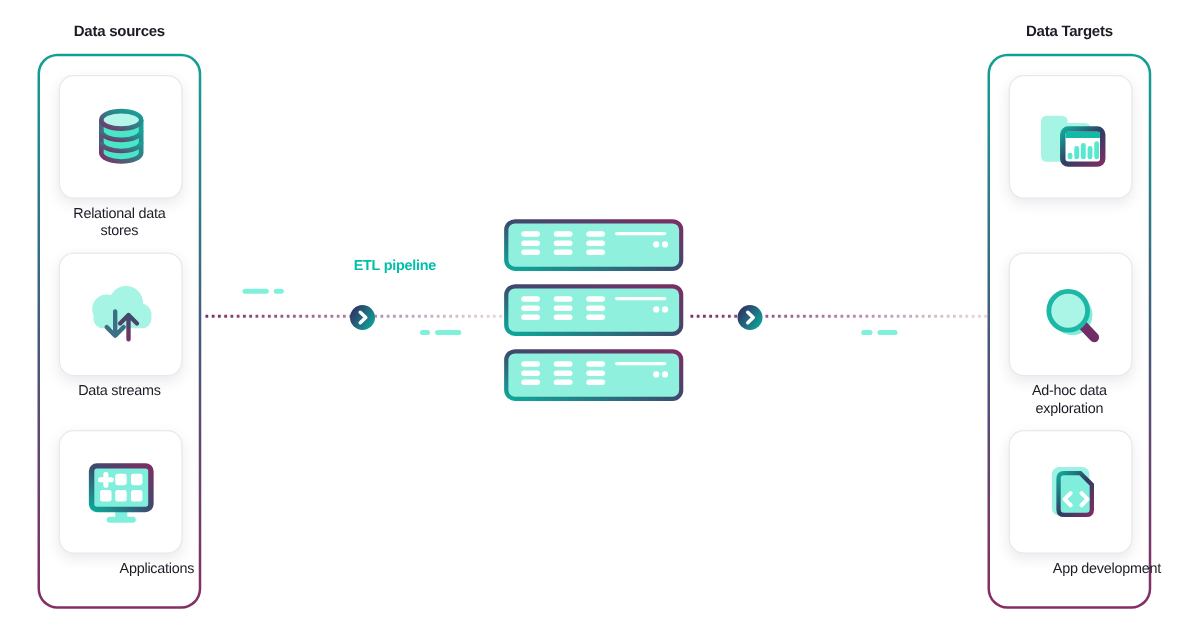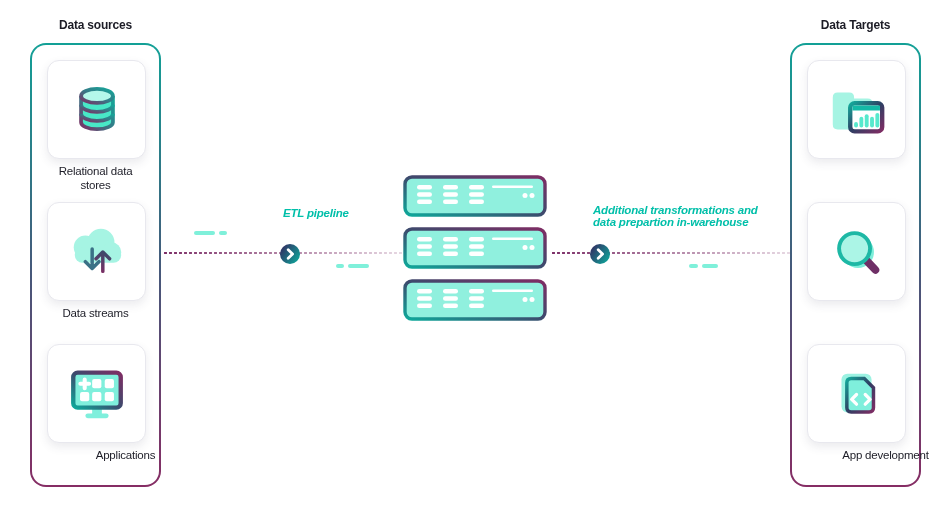--- a/index.html
+++ b/index.html
@@ -53,21 +53,21 @@
   }
   .dotline-left{left:163px;}
   .dotline-right{left:551px;}
 
   .flow-arrow{position:absolute;top:243px;width:22px;height:22px;}
   .flow-arrow-left{left:279px;}
   .flow-arrow-right{left:589px;}
 
   .flow-label{
     position:absolute;color:#00bfa9;font-size:11.5px;font-weight:600;
-    line-height:1.08;white-space:pre-line;letter-spacing:-0.2px;font-style:italic;
+    line-height:1.08;white-space:pre-line;letter-spacing:-0.2px;
   }
   .flow-label-etl{left:283px;top:207px;}
   .flow-label-prep{left:593px;top:204px;}
 
   .dash{position:absolute;height:4px;border-radius:2px;background:#7ff0da;}
   .dash-1{left:194px;top:231px;width:21px;}
   .dash-2{left:219px;top:231px;width:8px;}
   .dash-3{left:336px;top:264px;width:8px;}
   .dash-4{left:348px;top:264px;width:21px;}
   .dash-5{left:689px;top:264px;width:9px;}
@@ -227,22 +227,20 @@
     </svg>
   </div>
   <div class="flow-arrow flow-arrow-right">
     <svg width="22" height="22" viewBox="0 0 22 22">
       <circle cx="11" cy="11" r="10" fill="url(#g-flow)"></circle>
       <path d="M9.2 6.8 L13.6 11 L9.2 15.2" stroke="#fff" stroke-width="2.8" fill="none" stroke-linecap="round" stroke-linejoin="round"></path>
     </svg>
   </div>
 
   <div class="flow-label flow-label-etl">ETL pipeline</div>
-  <div class="flow-label flow-label-prep">Additional transformations and
-data prepartion in-warehouse</div>
 
   <div class="dash dash-1"></div>
   <div class="dash dash-2"></div>
   <div class="dash dash-3"></div>
   <div class="dash dash-4"></div>
   <div class="dash dash-5"></div>
   <div class="dash dash-6"></div>
 
   <div class="panel panel-right">
     <div class="panel-inner">
@@ -262,20 +260,22 @@
         </svg>
       </div>
 
       <div class="card card-2">
         <svg class="icon-svg" width="62" height="62" viewBox="0 0 64 64">
           <circle cx="33" cy="32" r="16.5" fill="#7eeeda"></circle>
           <line x1="42" y1="41" x2="51" y2="50.5" stroke="#6f2f66" stroke-width="8" stroke-linecap="round"></line>
           <circle cx="29.5" cy="28.5" r="16" fill="#abf5e6" stroke="#1db8a5" stroke-width="4"></circle>
         </svg>
       </div>
+      <div class="card-label label-2">Ad-hoc data
+exploration</div>
 
       <div class="card card-3">
         <svg class="icon-svg" width="62" height="62" viewBox="0 0 64 64">
           <rect x="16" y="11" width="31" height="40" rx="6" fill="#9cf2e2"></rect>
           <path d="M26 16 h13.5 l9.5 9.5 V46 q0 4.5 -4.5 4.5 H26 q-4.5 0 -4.5 -4.5 V20.5 q0 -4.5 4.5 -4.5 z" fill="#7fefdc" stroke="url(#g-win)" stroke-width="3.6"></path>
           <path d="M31.5 32.5 l-5 5 5 5 M40.5 32.5 l5 5 -5 5" stroke="#fff" stroke-width="3.4" fill="none" stroke-linecap="round" stroke-linejoin="round"></path>
         </svg>
       </div>
       <div class="card-label label-3">App development</div>
 

